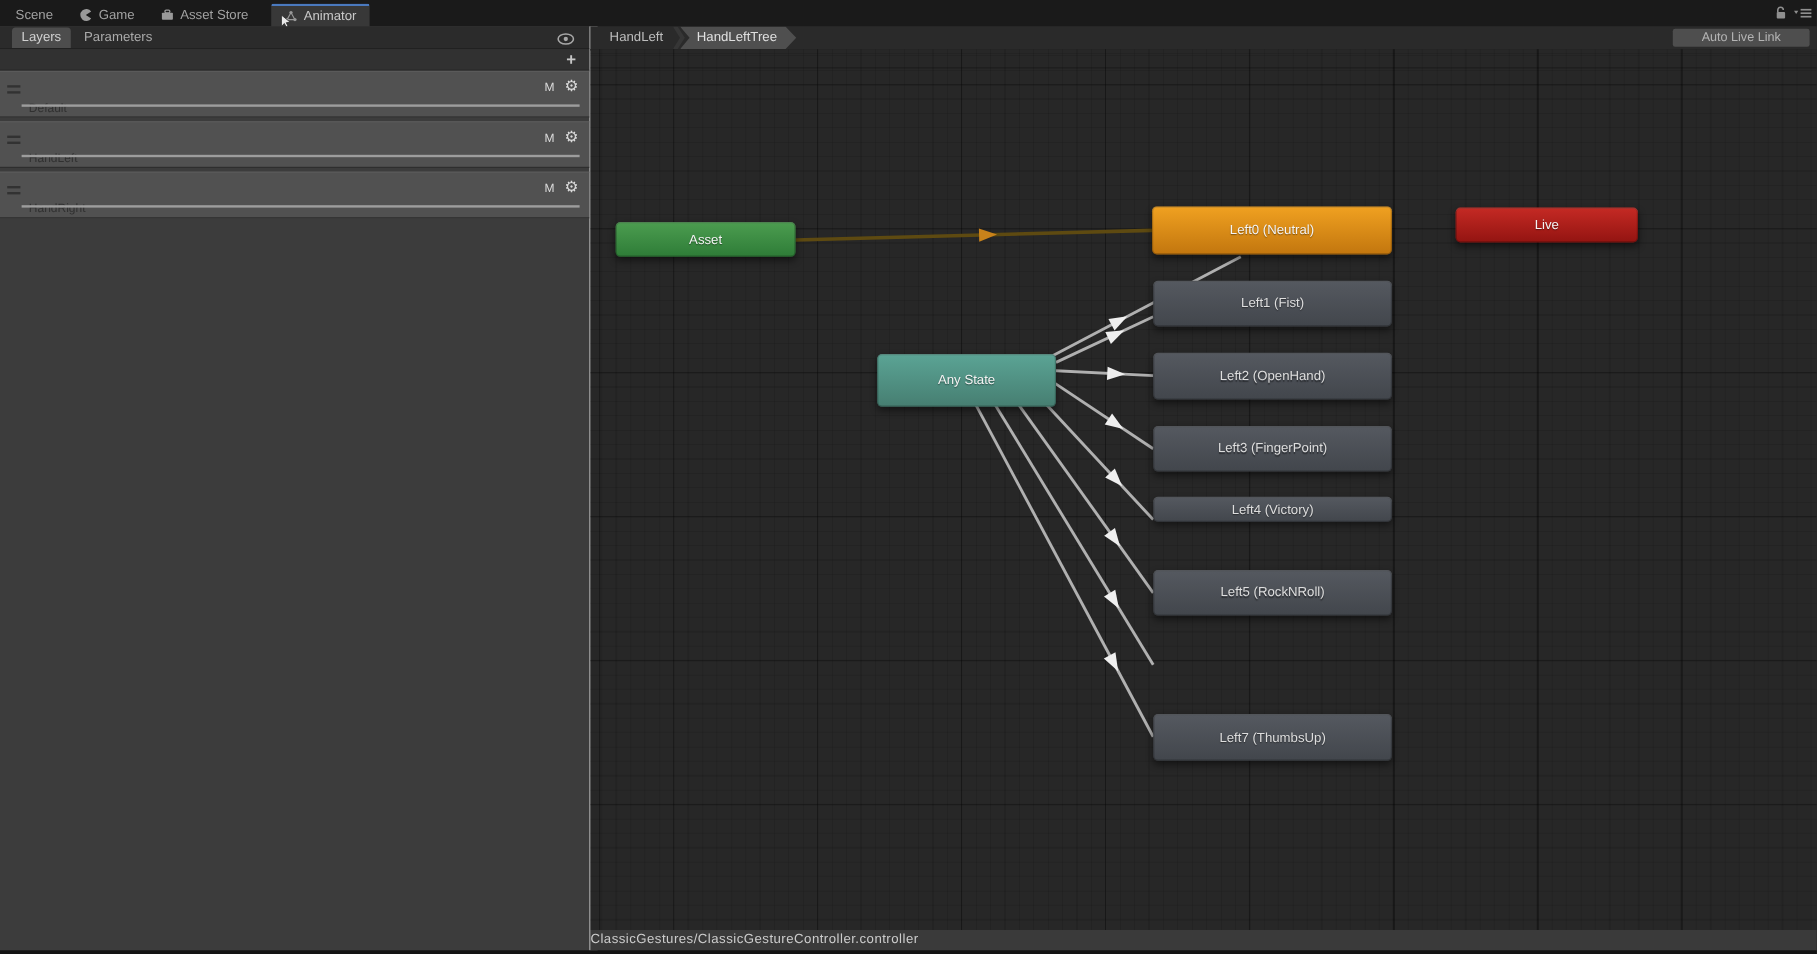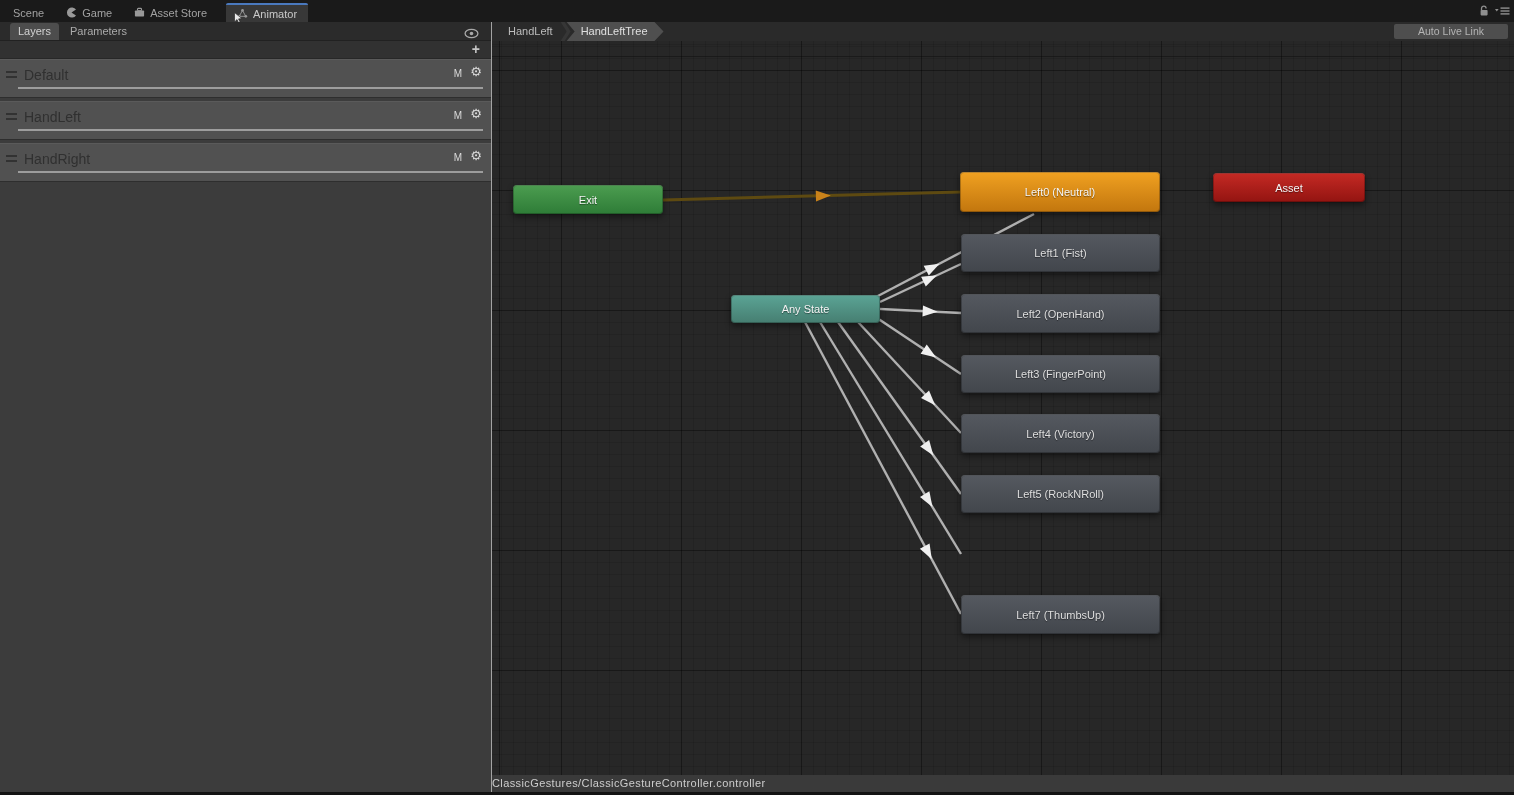--- a/index.html
+++ b/index.html
@@ -23,21 +23,21 @@
   .lp-tabrow{position:relative;height:18px;background:#2b2b2b;border-bottom:1px solid #212121;display:flex;align-items:center;padding-left:10px;gap:3px;}
   .lp-tab{font-size:11px;color:#ababab;padding:2px 8px 3px;border-radius:3px 3px 0 0;}
   .lp-tab.selected{background:#4d4d4d;color:#d2d2d2;}
   .lp-eye{position:absolute;right:12px;top:3px;}
   .lp-addrow{position:relative;height:17px;background:#313131;border-bottom:1px solid #272727;}
   .lp-add{position:absolute;right:11px;top:0;color:#c6c6c6;font-size:14px;line-height:16px;font-weight:bold;}
   .layers{padding-top:0;}
   .layer-row{position:relative;height:37px;margin-bottom:3px;background:#515151;border-top:1px solid #5a5a5a;border-bottom:1px solid #2e2e2e;}
   .layer-handle{position:absolute;left:6px;top:11px;width:11px;}
   .layer-handle i{display:block;height:2px;background:#323232;margin-bottom:3px;}
-  .layer-name{position:absolute;left:24px;top:7px;font-size:14px;color:#303030;}
+  .layer-name{position:absolute;left:24px;top:25px;font-size:10px;color:#303030;}
   .layer-m{position:absolute;right:29px;top:8px;font-size:10px;color:#dadada;}
   .layer-gear{position:absolute;right:9px;top:5px;font-size:13px;color:#dadada;line-height:1;}
   .layer-slider{position:absolute;left:18px;right:8px;bottom:8px;height:2px;background:#9d9d9d;}
 
   
   .graph-pane{position:absolute;top:22px;left:492px;right:0;bottom:3px;}
   .graph-toolbar{position:absolute;top:0;left:0;right:0;height:19px;background:#2a2a2a;border-bottom:1px solid #1d1d1d;}
   .breadcrumbs{position:absolute;left:8px;top:0;height:19px;display:flex;align-items:center;}
   .crumb{font-size:11px;color:#bdbdbd;height:19px;line-height:19px;padding:0 8px;}
   .crumb-sep{width:10px;height:19px;background:#363636;clip-path:polygon(0 0,4px 0,100% 50%,4px 100%,0 100%,6px 50%);}
@@ -226,41 +226,41 @@
         <line x1="820" y1="322" x2="961" y2="554" stroke="#b0b0b0" stroke-width="2.4"></line>
         <polygon points="932.4652191869977,507.04915497435076 919.9747338318118,497.0873390961142 929.3748277941929,491.37435095518424" fill="#efefef"></polygon>
       </g>
       <g>
         <line x1="805" y1="322" x2="961" y2="614" stroke="#b0b0b0" stroke-width="2.4"></line>
         <polygon points="931.7741142459815,559.2951369219655 919.8547853445772,548.656546858421 929.5569861634598,543.4731792976481" fill="#efefef"></polygon>
       </g>
     </svg>
   <div id="nodes-layer">
       <div class="node entry" style="left: 513px; top: 185px; width: 150px; height: 29px; background: linear-gradient(rgb(76, 157, 80), rgb(46, 124, 55));">
-        <span>Exit</span>
-      </div>
-      <div class="node any" style="left: 731px; top: 295px; width: 149px; height: 28px; background: linear-gradient(rgb(91, 164, 149), rgb(70, 126, 113));">
+        <span>Asset</span>
+      </div>
+      <div class="node any" style="left: 731px; top: 295px; width: 149px; height: 44px; background: linear-gradient(rgb(91, 164, 149), rgb(70, 126, 113));">
         <span>Any State</span>
       </div>
       <div class="node default-state" style="left: 960px; top: 172px; width: 200px; height: 40px; background: linear-gradient(rgb(240, 161, 33), rgb(194, 118, 14));">
         <span>Left0 (Neutral)</span>
       </div>
       <div class="node exit" style="left: 1213px; top: 173px; width: 152px; height: 29px; background: linear-gradient(rgb(197, 42, 36), rgb(147, 20, 17));">
-        <span>Asset</span>
+        <span>Live</span>
       </div>
       <div class="node state" style="left: 961px; top: 234px; width: 199px; height: 38px; background: linear-gradient(rgb(85, 89, 96), rgb(66, 70, 76));">
         <span>Left1 (Fist)</span>
       </div>
       <div class="node state" style="left: 961px; top: 294px; width: 199px; height: 39px; background: linear-gradient(rgb(85, 89, 96), rgb(66, 70, 76));">
         <span>Left2 (OpenHand)</span>
       </div>
       <div class="node state" style="left: 961px; top: 355px; width: 199px; height: 38px; background: linear-gradient(rgb(85, 89, 96), rgb(66, 70, 76));">
         <span>Left3 (FingerPoint)</span>
       </div>
-      <div class="node state" style="left: 961px; top: 414px; width: 199px; height: 39px; background: linear-gradient(rgb(85, 89, 96), rgb(66, 70, 76));">
+      <div class="node state" style="left: 961px; top: 414px; width: 199px; height: 21px; background: linear-gradient(rgb(85, 89, 96), rgb(66, 70, 76));">
         <span>Left4 (Victory)</span>
       </div>
       <div class="node state" style="left: 961px; top: 475px; width: 199px; height: 38px; background: linear-gradient(rgb(85, 89, 96), rgb(66, 70, 76));">
         <span>Left5 (RockNRoll)</span>
       </div>
       <div class="node state" style="left: 961px; top: 595px; width: 199px; height: 39px; background: linear-gradient(rgb(85, 89, 96), rgb(66, 70, 76));">
         <span>Left7 (ThumbsUp)</span>
       </div>
     </div>
 

